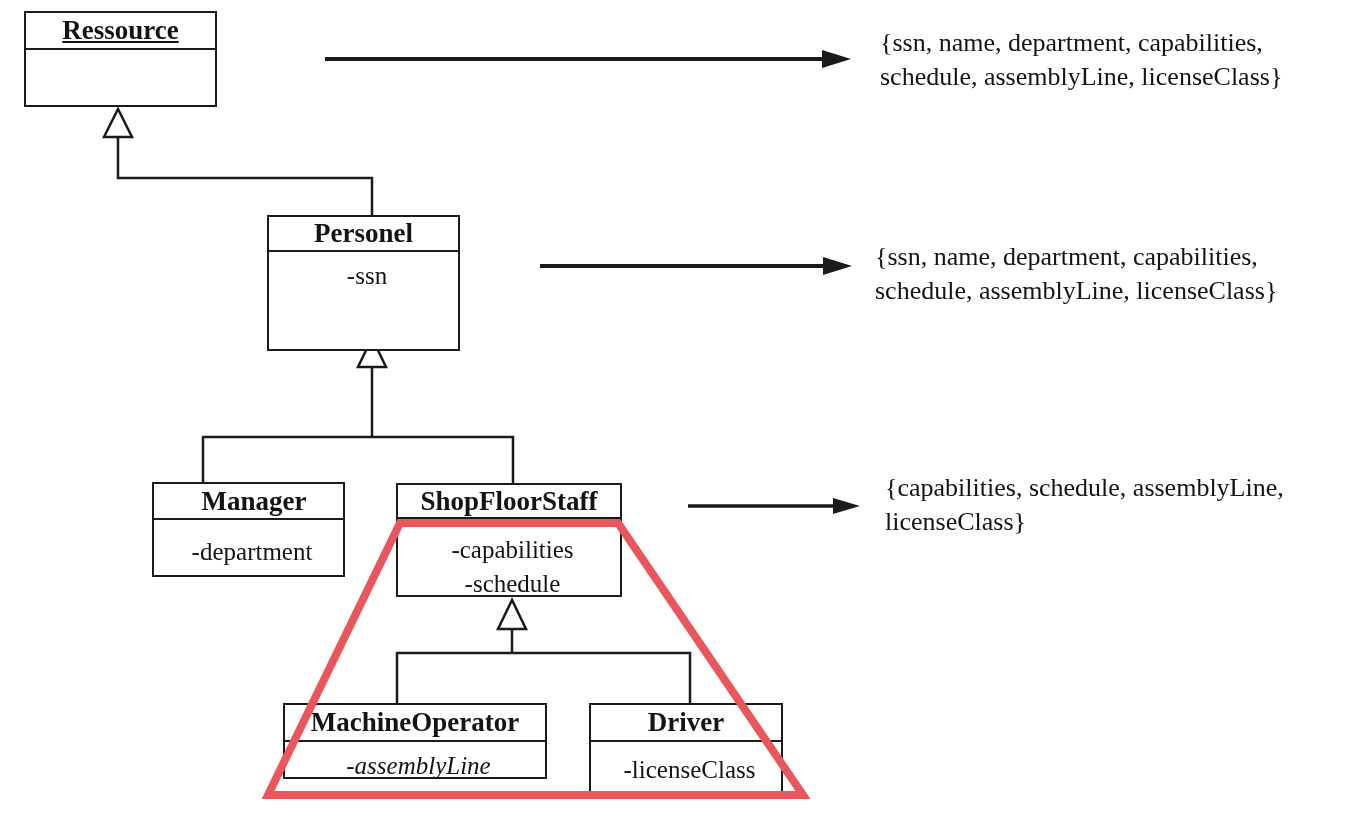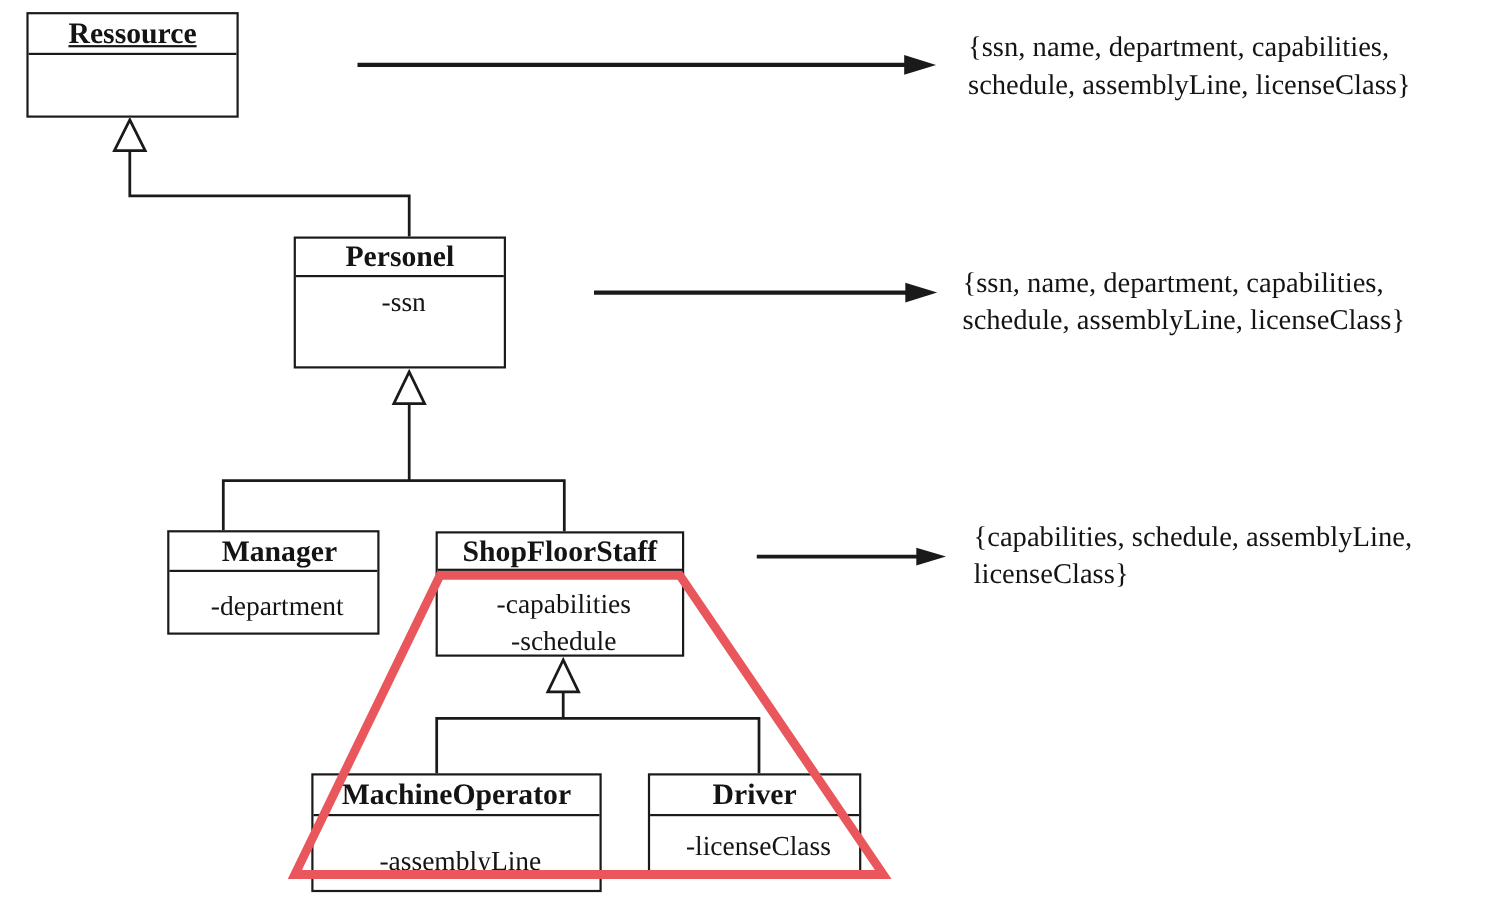--- a/index.html
+++ b/index.html
@@ -94,21 +94,21 @@
       <line class="arrow-shaft" stroke-width="3.5" x1="688" y1="506" x2="836" y2="506"></line>
       <polygon class="arrow-head" points="860,506 833,498 833,514"></polygon>
     </g>
   </svg>
 
   <div class="class-box" style="left:24px; top:11px; width:193px; height:96px;text-decoration:underline;">
     <div class="class-title" style="height:37px;">Ressource</div>
     <div class="class-attrs"></div>
   </div>
 
-  <div class="class-box" style="left:267px; top:215px; width:193px; height:120px;">
+  <div class="class-box" style="left:267px; top:215px; width:193px; height:136px;">
     <div class="class-title" style="height:35px;">Personel</div>
     <div class="class-attrs" style="line-height:37px; padding-top:5px;">
       <div class="attr-row">-ssn</div>
     </div>
   </div>
 
   <div class="class-box" style="left:152px; top:482px; width:193px; height:95px;">
     <div class="class-title" style="height:36px;padding-left:11px;">Manager</div>
     <div class="class-attrs" style="padding-top:14px;">
       <div class="attr-row">-department</div>
@@ -116,23 +116,23 @@
   </div>
 
   <div class="class-box" style="left:396px; top:483px; width:226px; height:114px;">
     <div class="class-title" style="height:34px;">ShopFloorStaff</div>
     <div class="class-attrs" style="line-height:34px; padding-top:14px;">
       <div class="attr-row">-capabilities</div>
       <div class="attr-row">-schedule</div>
     </div>
   </div>
 
-  <div class="class-box" style="left:283px; top:703px; width:264px; height:108px;">
+  <div class="class-box" style="left:283px; top:703px; width:264px; height:76px;">
     <div class="class-title" style="height:37px;">MachineOperator</div>
-    <div class="class-attrs" style="padding-top:24px;">
+    <div class="class-attrs" style="padding-top:6px;font-style:italic;">
       <div class="attr-row">-assemblyLine</div>
     </div>
   </div>
 
   <div class="class-box" style="left:589px; top:703px; width:194px; height:95px;">
     <div class="class-title" style="height:37px;">Driver</div>
     <div class="class-attrs" style="padding-top:10px;">
       <div class="attr-row">-licenseClass</div>
     </div>
   </div>

